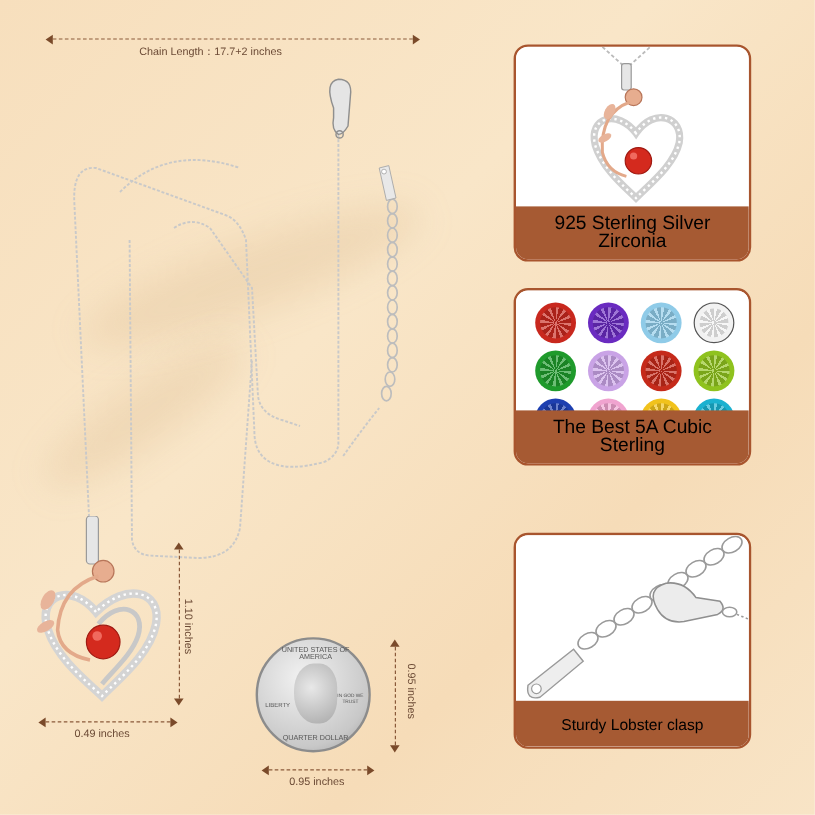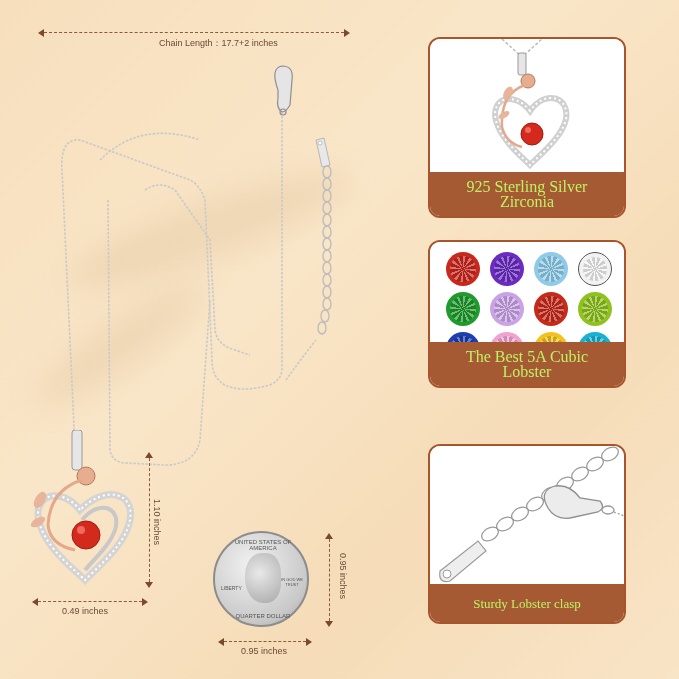--- a/index.html
+++ b/index.html
@@ -23,41 +23,41 @@
   .vtext { transform: rotate(90deg); transform-origin: left top; }
 
   .card {
     position:absolute; left:428px; width:198px;
     border:2px solid #a8552e; border-radius:12px; background:#ffffff;
     overflow:hidden; box-sizing:border-box;
   }
   .card .img { position:absolute; left:0; right:0; top:0; background:#fff; }
   .card .band {
     position:absolute; left:0; right:0; bottom:0;
-    background:#a65a33; color:#bef264;
-    font-family: Liberation Serif, serif;
+    background:#a65a33; color:#000000;
+    font-family: Liberation Sans, sans-serif;
     display:flex; align-items:center; justify-content:center; text-align:center;
     font-size:16px; line-height:15px;
   }
   .gems { position:absolute; left:16px; top:10px; display:grid; grid-template-columns: repeat(4, 36px); grid-row-gap:6px; grid-column-gap:8px; }
   .gem { width:34px; height:34px; border-radius:50%; position:relative; }
   .gem::after { content:""; position:absolute; inset:4px; border-radius:50%;
     background: repeating-conic-gradient(rgba(255,255,255,0.35) 0 12deg, rgba(0,0,0,0.15) 12deg 30deg); }
 </style>
 </head>
 <body>
 
 <div class="shadow-leaf" style="left:60px;top:200px;width:300px;height:60px;transform:rotate(-20deg);"></div>
 <div class="shadow-leaf" style="left:20px;top:320px;width:200px;height:50px;transform:rotate(-35deg);"></div>
 
 <div>
   <div class="arrow arr-l" style="left:38px;top:29px;"></div>
   <div class="dim-h" style="left:44px;top:32px;width:300px;"></div>
   <div class="arrow arr-r" style="left:344px;top:29px;"></div>
-  <div class="dim-label" style="left:116px;top:37px;margin-left:43px;">Chain Length：17.7+2 inches</div>
+  <div class="dim-label" style="left:116px;top:37px;">Chain Length：17.7+2 inches</div>
 </div>
 
 <svg style="position:absolute;left:0;top:0;" width="420" height="679" viewBox="0 0 420 679">
   <g fill="none" stroke="#c9c9c9" stroke-width="1.6" stroke-dasharray="2.5 1.5">
     <path d="M282 112 L282 370 Q281 380 270 385 Q240 393 225 385 Q212 378 212 360 L205 200 Q200 185 190 180 L80 140 Q60 138 62 170 L75 448"></path>
     <path d="M108 200 L110 450 Q112 462 125 463 L165 465 Q195 465 200 440 L210 300"></path>
     <path d="M145 190 Q160 180 175 190 L210 240 L215 330 Q217 345 235 350 L250 355"></path>
     <path d="M100 160 Q140 120 200 140"></path>
   </g>
 
@@ -165,21 +165,21 @@
       <div class="gem" style="background:#c52a1a;"></div>
       <div class="gem" style="background:#8fc21e;"></div>
       <div class="gem" style="background:#1d3fb0;"></div>
       <div class="gem" style="background:#f0a3cf;"></div>
       <div class="gem" style="background:#f1c21c;"></div>
       <div class="gem" style="background:#1ab1d0;"></div>
     </div>
   </div>
   <div class="band" style="height:44px;flex-direction:column;">
     <span>The Best 5A Cubic</span>
-    <span>Lobster</span>
+    <span>Sterling</span>
   </div>
 </div>
 
 <div class="card" style="top:444px;height:180px;">
   <div class="img" style="height:140px;">
     <svg width="194" height="140" viewBox="0 0 194 140">
       <g fill="none" stroke="#9a9a9a" stroke-width="1.3">
         <ellipse cx="60" cy="88" rx="9" ry="6" transform="rotate(-30 60 88)"></ellipse>
         <ellipse cx="75" cy="78" rx="9" ry="6" transform="rotate(-30 75 78)"></ellipse>
         <ellipse cx="90" cy="68" rx="9" ry="6" transform="rotate(-30 90 68)"></ellipse>

